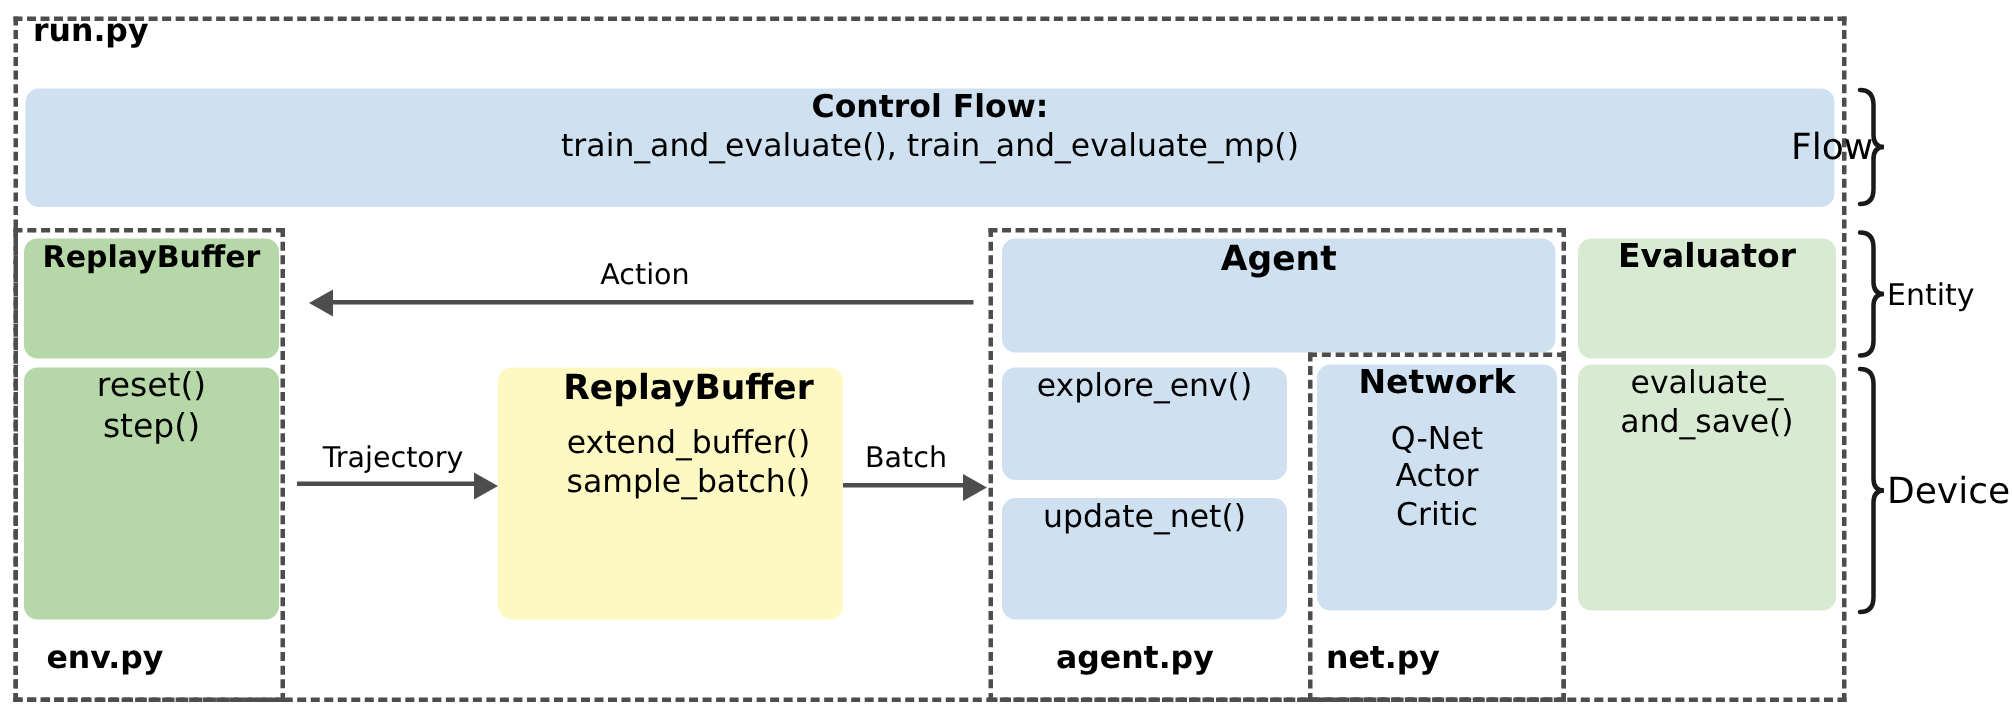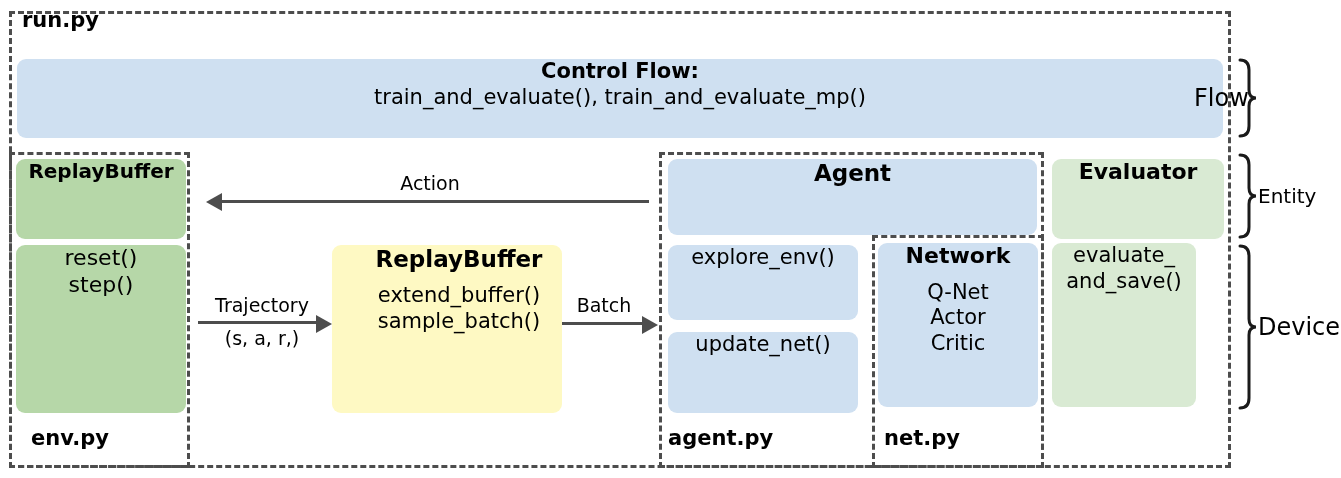--- a/index.html
+++ b/index.html
@@ -110,28 +110,27 @@
   <div class="abs box yellow" style="left:332px; top:245px; width:230px; height:168px;">
     <div class="t-bold" style="font-size:23px;">ReplayBuffer</div>
     <div class="spacer-sm"></div>
     <div style="font-size:21px;">extend_buffer()</div>
     <div style="font-size:21px;">sample_batch()</div>
   </div>
 
   <div class="abs arrow-label" style="left:198px; top:294px; width:128px; font-size:19px;">Trajectory</div>
   <div class="abs arrow-line" style="left:198px; top:321px; width:118px;"></div>
   <div class="abs arrow-head-right" style="left:316px; top:315px;"></div>
-  <div class="abs arrow-label" style="left:198px; top:327px; width:128px; font-size:19px;">(s, a, r,)</div>
 
   <div class="abs arrow-label" style="left:566px; top:294px; width:76px; font-size:19px;">Batch</div>
   <div class="abs arrow-line" style="left:562px; top:322px; width:80px;"></div>
   <div class="abs arrow-head-right" style="left:642px; top:316px;"></div>
 
   <div class="abs group" style="left:659px; top:152px; width:385px; height:316px;"></div>
-  <div class="abs group-label" style="left:668px; top:426px; font-size:21px;">agent.py</div>
+  <div class="abs group-label" style="left:704px; top:426px; font-size:21px;">agent.py</div>
 
   <div class="abs box blue" style="left:668px; top:159px; width:369px; height:76px;">
     <div class="t-bold" style="font-size:23px;">Agent</div>
   </div>
 
   <div class="abs box blue" style="left:668px; top:245px; width:190px; height:75px;">
     <div style="font-size:21px;">explore_env()</div>
   </div>
 
   <div class="abs box blue" style="left:668px; top:332px; width:190px; height:81px;">
@@ -146,21 +145,21 @@
     <div class="spacer-sm"></div>
     <div style="font-size:21px;">Q-Net</div>
     <div style="font-size:21px;">Actor</div>
     <div style="font-size:21px;">Critic</div>
   </div>
 
   <div class="abs box lgreen" style="left:1052px; top:159px; width:172px; height:80px;">
     <div class="t-bold" style="font-size:22px;">Evaluator</div>
   </div>
 
-  <div class="abs box lgreen" style="left:1052px; top:243px; width:144px; height:164px;">
+  <div class="abs box lgreen" style="left:1052px; top:243px; width:172px; height:164px;">
     <div style="font-size:21px;">evaluate_</div>
     <div style="font-size:21px;">and_save()</div>
   </div>
 
   <div class="abs brace" style="left:1236px; top:57px; width:22px; height:82px;">
     <svg width="22" height="82" viewBox="0 0 22 82">
       <path d="M4 3 Q13 3 13 13 L13 33 Q13 41 20 41 Q13 41 13 49 L13 69 Q13 79 4 79" fill="none" stroke="#1a1a1a" stroke-width="3" stroke-linecap="round"></path>
     </svg>
   </div>
   <div class="abs brace-label" style="left:1194px; top:57px; height:82px; font-size:24px;">Flow</div>

